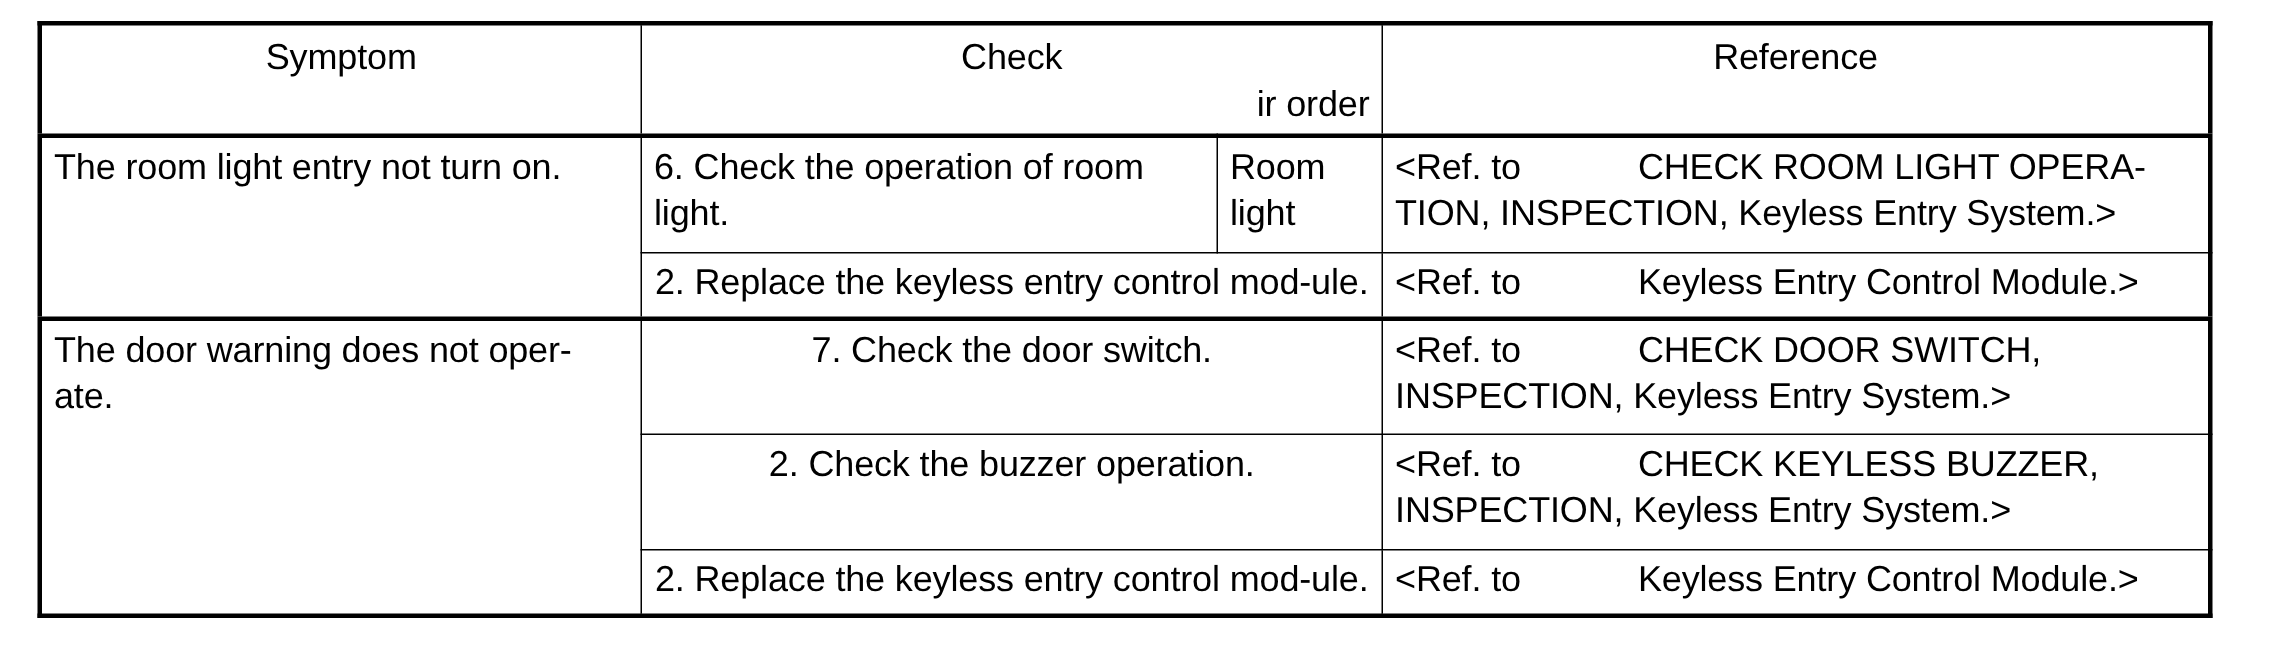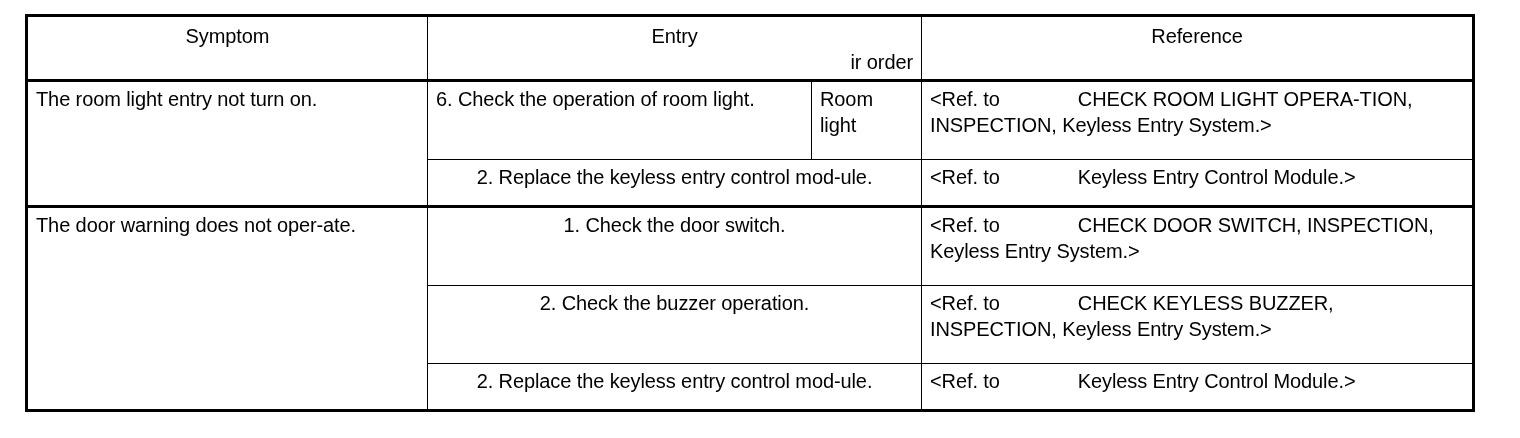--- a/index.html
+++ b/index.html
@@ -31,21 +31,21 @@
     border-collapse: collapse;
     table-layout: fixed;
     border: 3px solid #000;
   }
 
   table.diag td,
   table.diag th {
     border: 1px solid #000;
     vertical-align: top;
     padding: 5px 8px 4px 8px;
-    font-size: 20px;
+    font-size: 24px;
     line-height: 1.28;
     font-weight: normal;
     font-family: "Liberation Sans", sans-serif;
     letter-spacing: -0.1px;
   }
 
   
   table.diag tr.header-row th {
     text-align: center;
     vertical-align: top;
@@ -98,40 +98,40 @@
     <colgroup>
       <col style="width:401px">
       <col style="width:384px">
       <col style="width:110px">
       <col style="width:552px">
     </colgroup>
     <thead>
       <tr class="header-row">
         <th class="symptom-head" rowspan="1">Symptom</th>
         <th class="repair-head" colspan="2">
-          <span>Entry</span>
+          <span>Check</span>
           <span class="hdr-line2">ir order</span>
         </th>
         <th>Reference</th>
       </tr>
     </thead>
     <tbody>
         <tr>
           <td class="symptom-cell" rowspan="2">The room light entry not turn on.</td>
           <td class="repair-cell-split">6. Check the operation of room light.</td>
           <td class="repair-sub-cell">Room light</td>
           <td><span>&lt;Ref. to</span><span class="ref-gap"></span><span>CHECK ROOM LIGHT OPERA-TION, INSPECTION, Keyless Entry System.&gt;</span></td>
         </tr>
         <tr>
           <td class="repair-cell" colspan="2">2. Replace the keyless entry control mod-ule.</td>
           <td><span>&lt;Ref. to</span><span class="ref-gap"></span><span>Keyless Entry Control Module.&gt;</span></td>
         </tr>
         <tr class="group-start">
           <td class="symptom-cell" rowspan="3">The door warning does not oper-ate.</td>
-          <td class="repair-cell" colspan="2">1. Check the door switch.</td>
+          <td class="repair-cell" colspan="2">7. Check the door switch.</td>
           <td><span>&lt;Ref. to</span><span class="ref-gap"></span><span>CHECK DOOR SWITCH, INSPECTION, Keyless Entry System.&gt;</span></td>
         </tr>
         <tr>
           <td class="repair-cell" colspan="2">2. Check the buzzer operation.</td>
           <td><span>&lt;Ref. to</span><span class="ref-gap"></span><span>CHECK KEYLESS BUZZER, INSPECTION, Keyless Entry System.&gt;</span></td>
         </tr>
         <tr>
           <td class="repair-cell" colspan="2">2. Replace the keyless entry control mod-ule.</td>
           <td><span>&lt;Ref. to</span><span class="ref-gap"></span><span>Keyless Entry Control Module.&gt;</span></td>
         </tr>

